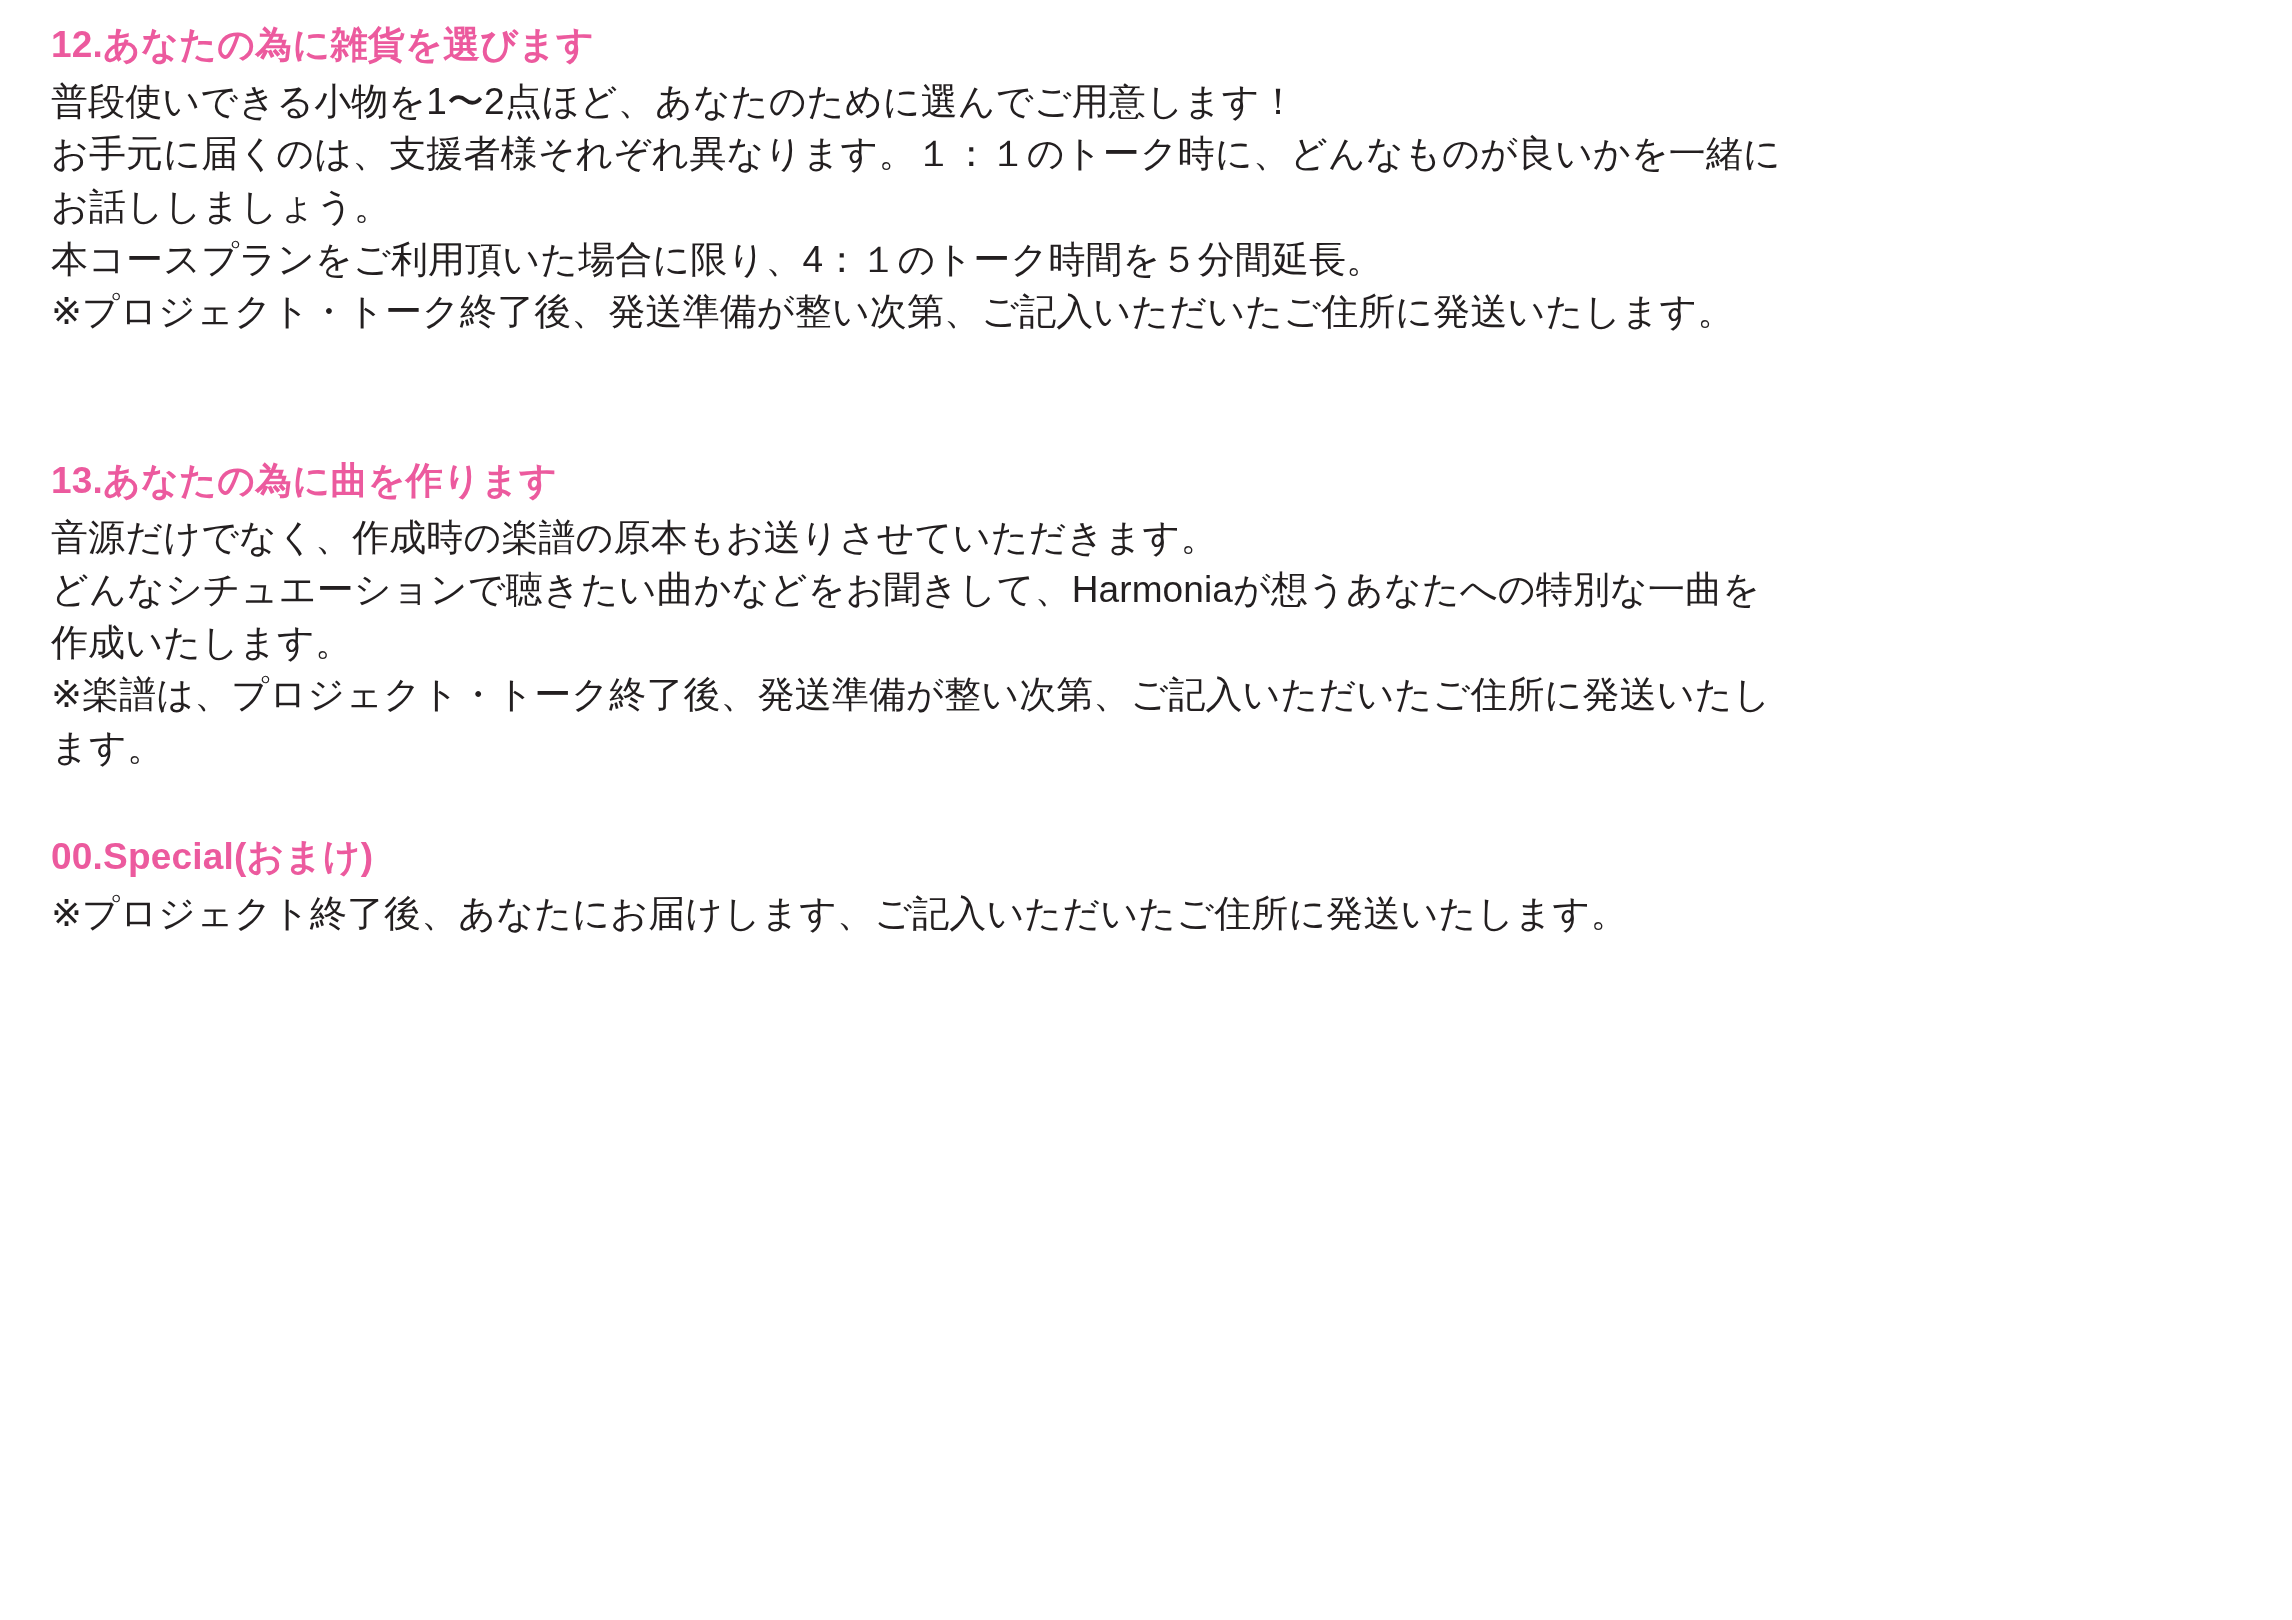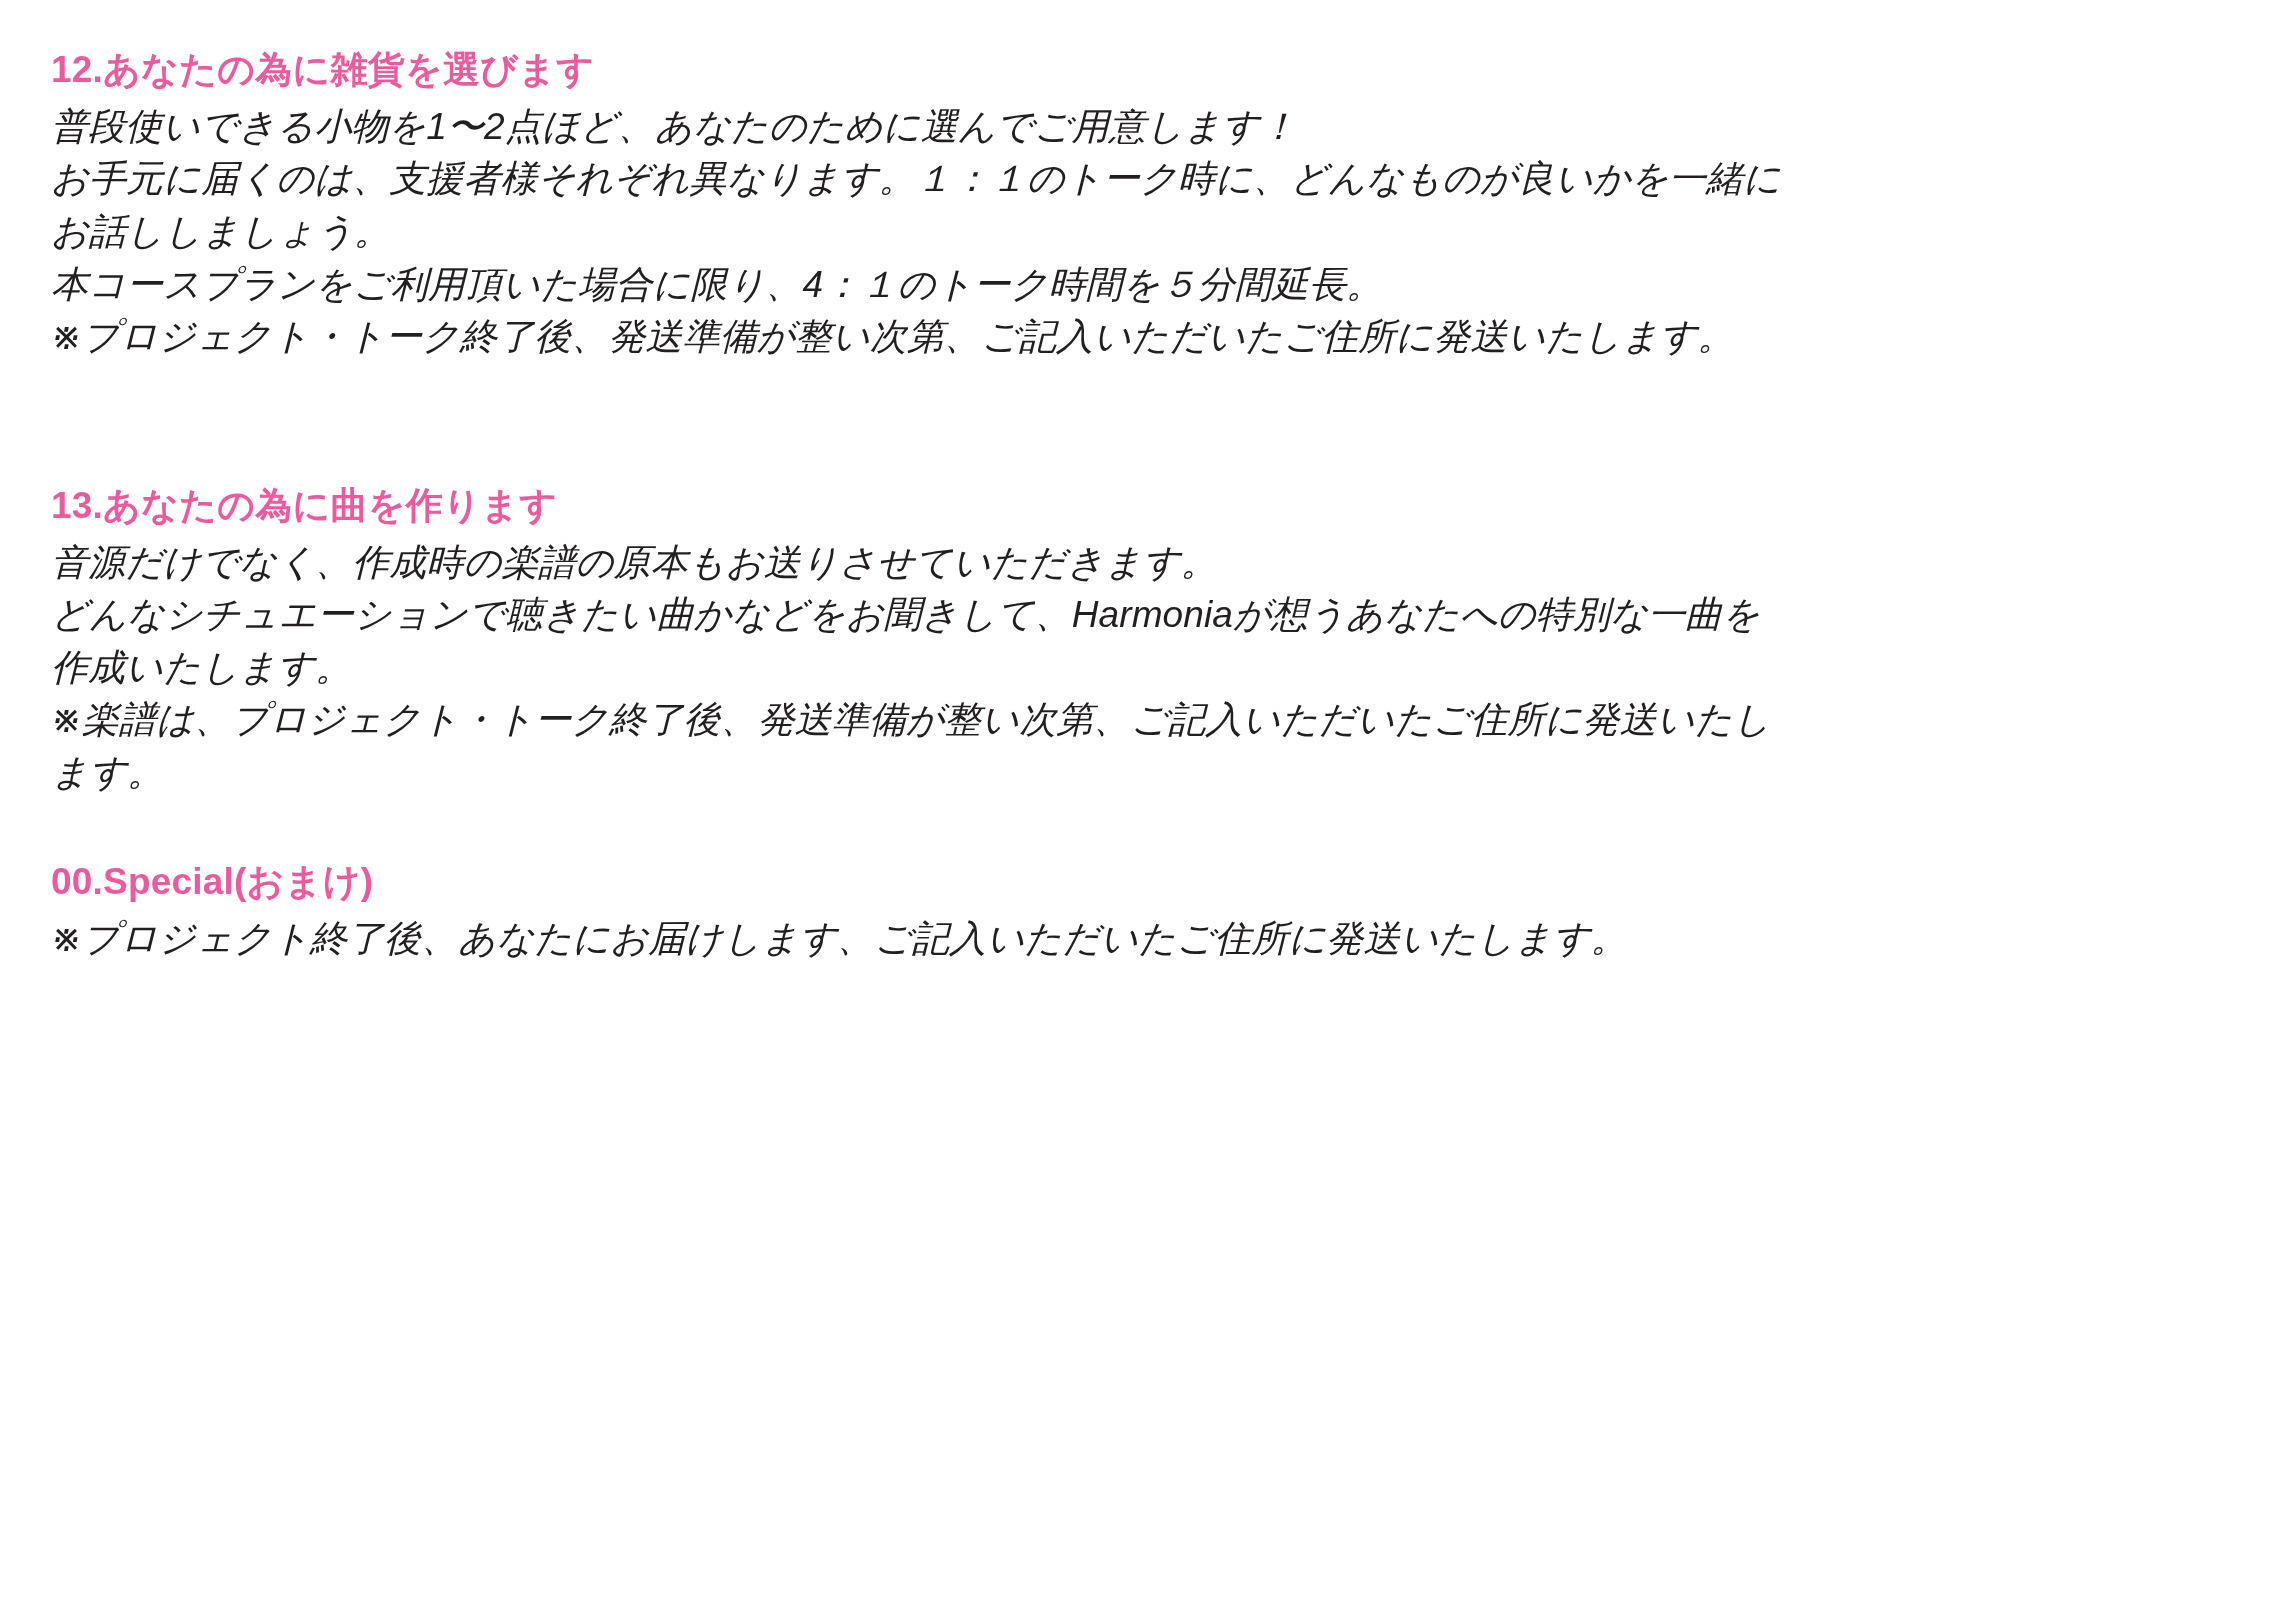--- a/index.html
+++ b/index.html
@@ -11,21 +11,21 @@
     width: 2293px;
     height: 1620px;
     font-family: "Liberation Sans", "DejaVu Sans", sans-serif;
     color: #231f20;
     overflow: hidden;
   }
   .page {
     box-sizing: border-box;
     width: 1846px;
     height: 1620px;
-    padding: 44px 51px 0 51px;
+    padding: 19px 51px 0 51px;
     background: #ffffff;
   }
   .section {
     margin: 0 0 0 0;
   }
   .section-heading {
     color: #ec5a9e;
     font-weight: bold;
     font-size: 37px;
     line-height: 1.38;
@@ -37,21 +37,20 @@
     font-size: 37px;
     line-height: 1.42;
     color: #231f20;
     margin: 0;
     letter-spacing: 0.1px;
   }
   .section-body p {
     margin: 0;
     padding: 0;
     white-space: pre-wrap;
-    font-style: italic;
   }
   .gap-large {
     height: 116px;
   }
   .gap-medium {
     height: 57px;
   }
 </style>
 </head>
 <body>

